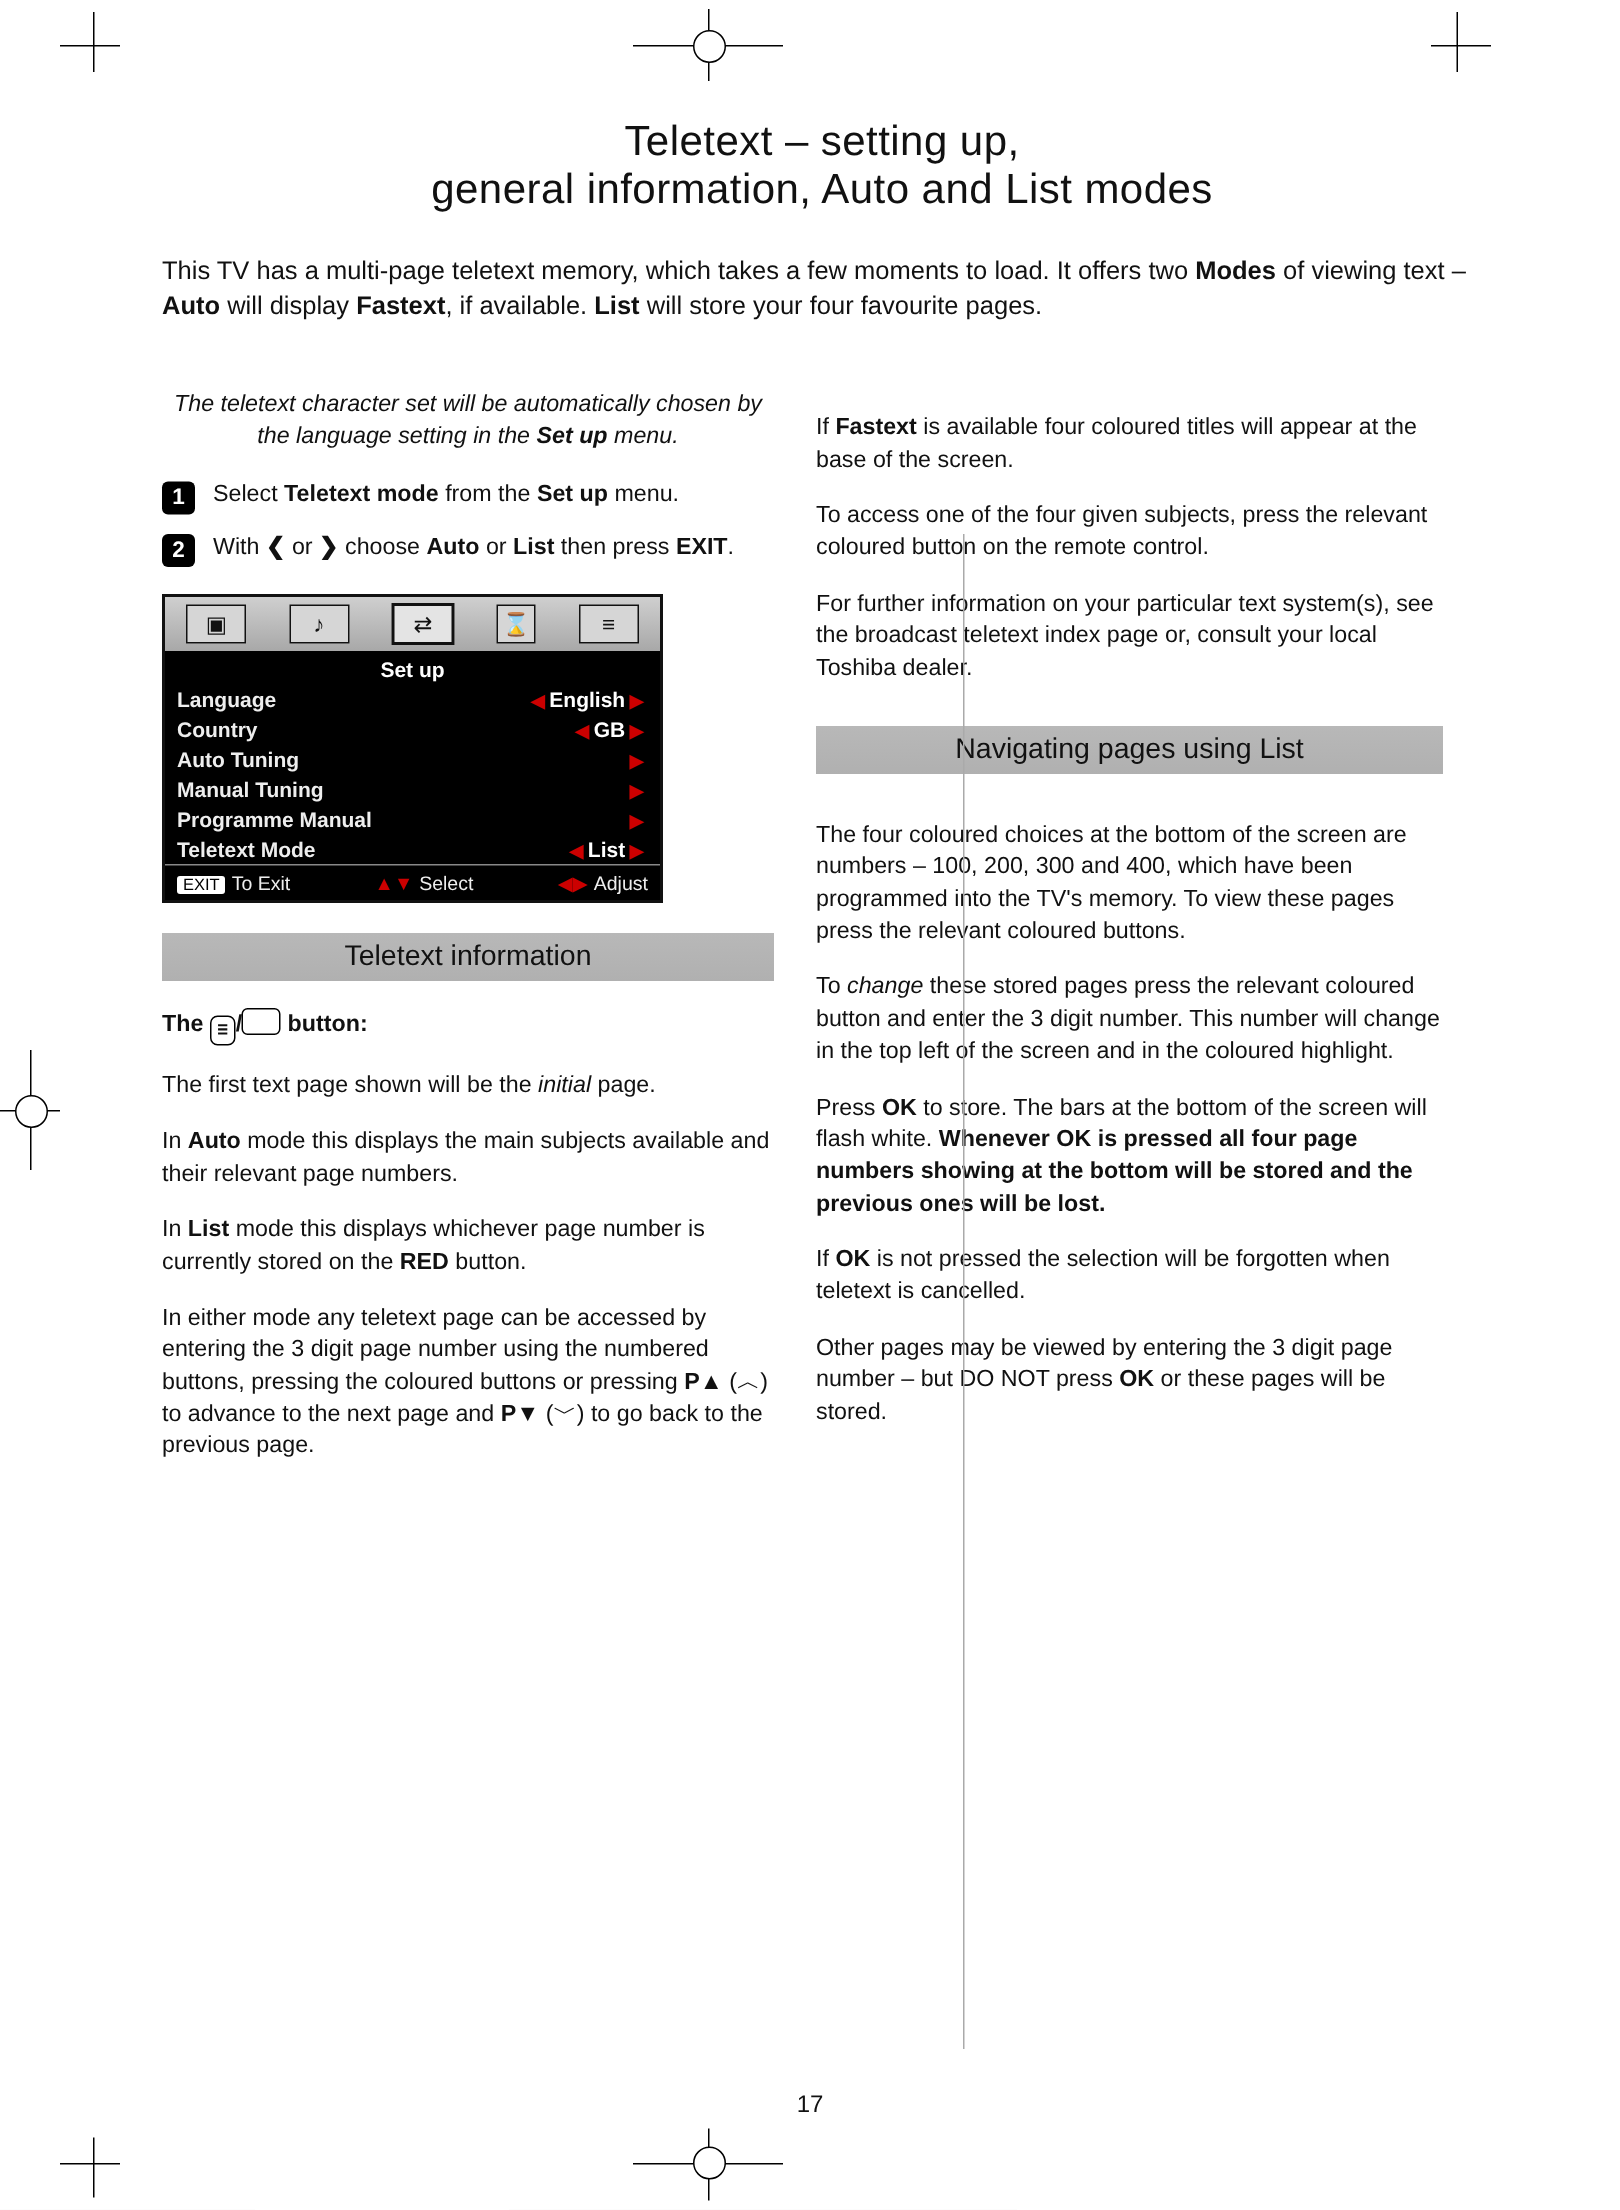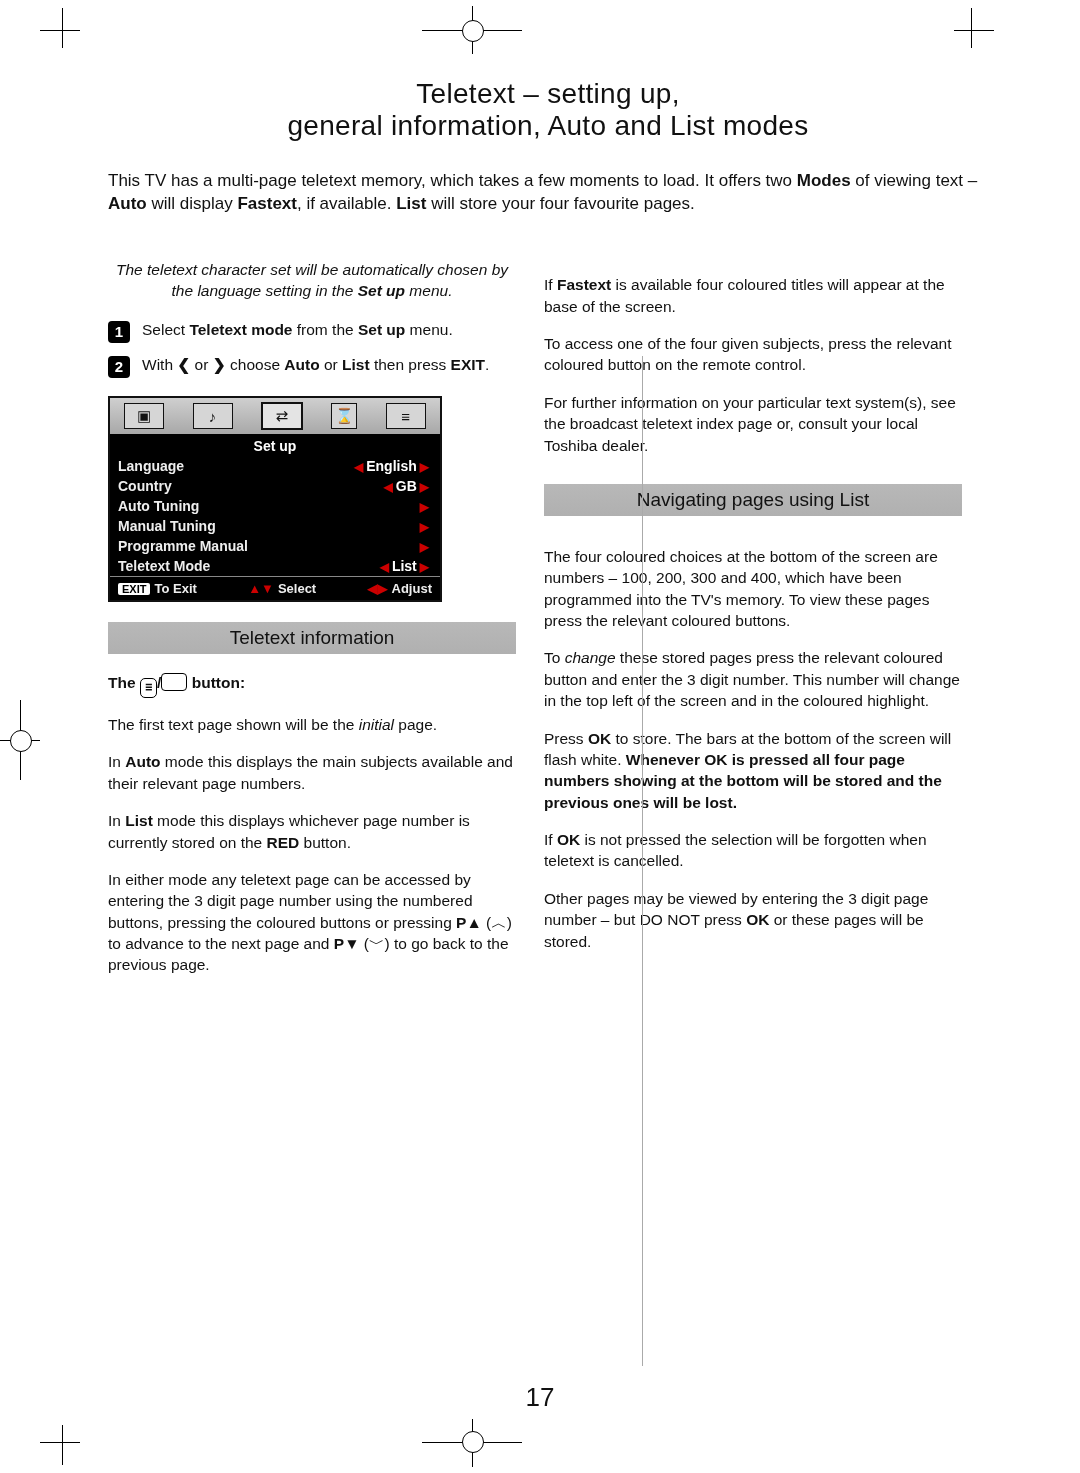--- a/index.html
+++ b/index.html
@@ -166,41 +166,41 @@
     font-weight:700;
     font-size:14px;
     white-space:nowrap;
   }
   .osd td.val { text-align:right; color:#fff; }
   .osd .tri-l, .osd .tri-r { color:#c00; font-size:12px; padding:0 3px;}
   .osd .footer {
     border-top:1.5px solid #888;
     background:#000;
     padding:4px 8px;
-    font-weight:700;
+    font-weight:400;
     font-size:13px;
     display:flex;
     justify-content:space-between;
     align-items:center;
   }
   .osd .footer .exit-badge {
     background:#fff;color:#000;
     border-radius:2px;
     padding:0 4px;
     font-size:11px;
     margin-right:4px;
   }
   .osd .footer .arrow-ud { color:#c00; margin-right:4px;}
   .osd .footer .arrow-lr { color:#c00; margin-right:4px;}
   .bottom-number {
     position:absolute;
     bottom: 60px;
     width:100%;
     text-align:center;
-    font-size:26px;
+    font-size:16px;
   }
 </style>
 </head>
 <body>
 
 <div class="sheet">
 
   <div class="mark h" style="left:40px;top:30px;width:40px"></div>
   <div class="mark v" style="left:62px;top:8px;height:40px"></div>
   <div class="mark h" style="right:86px;top:30px;width:40px"></div>

